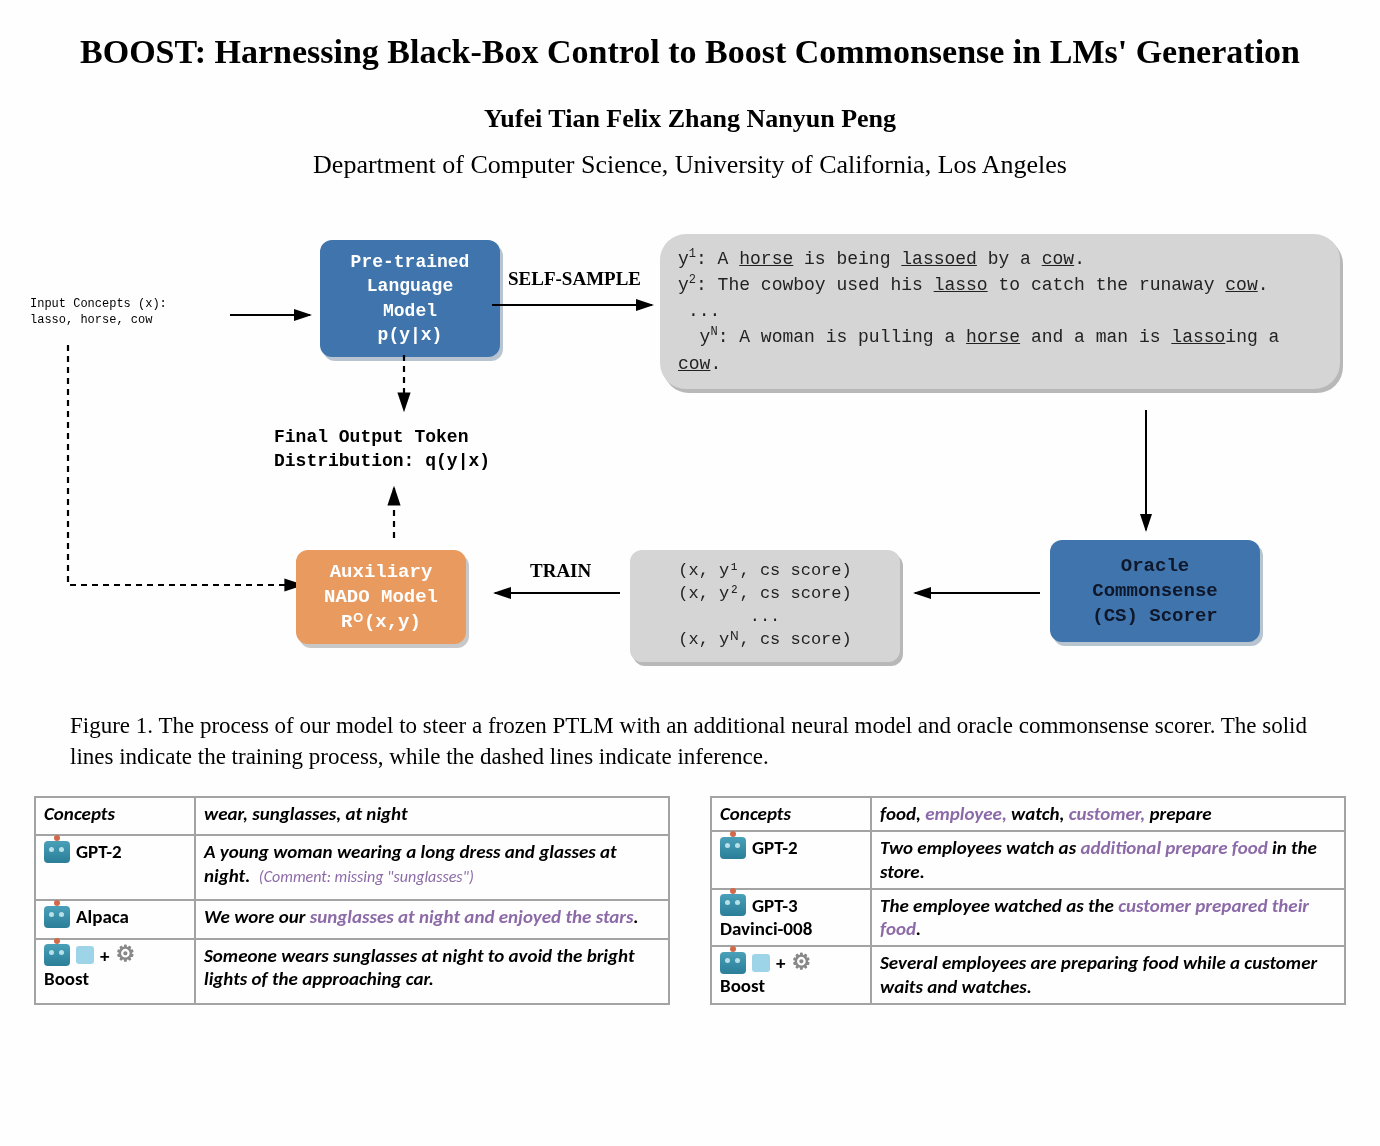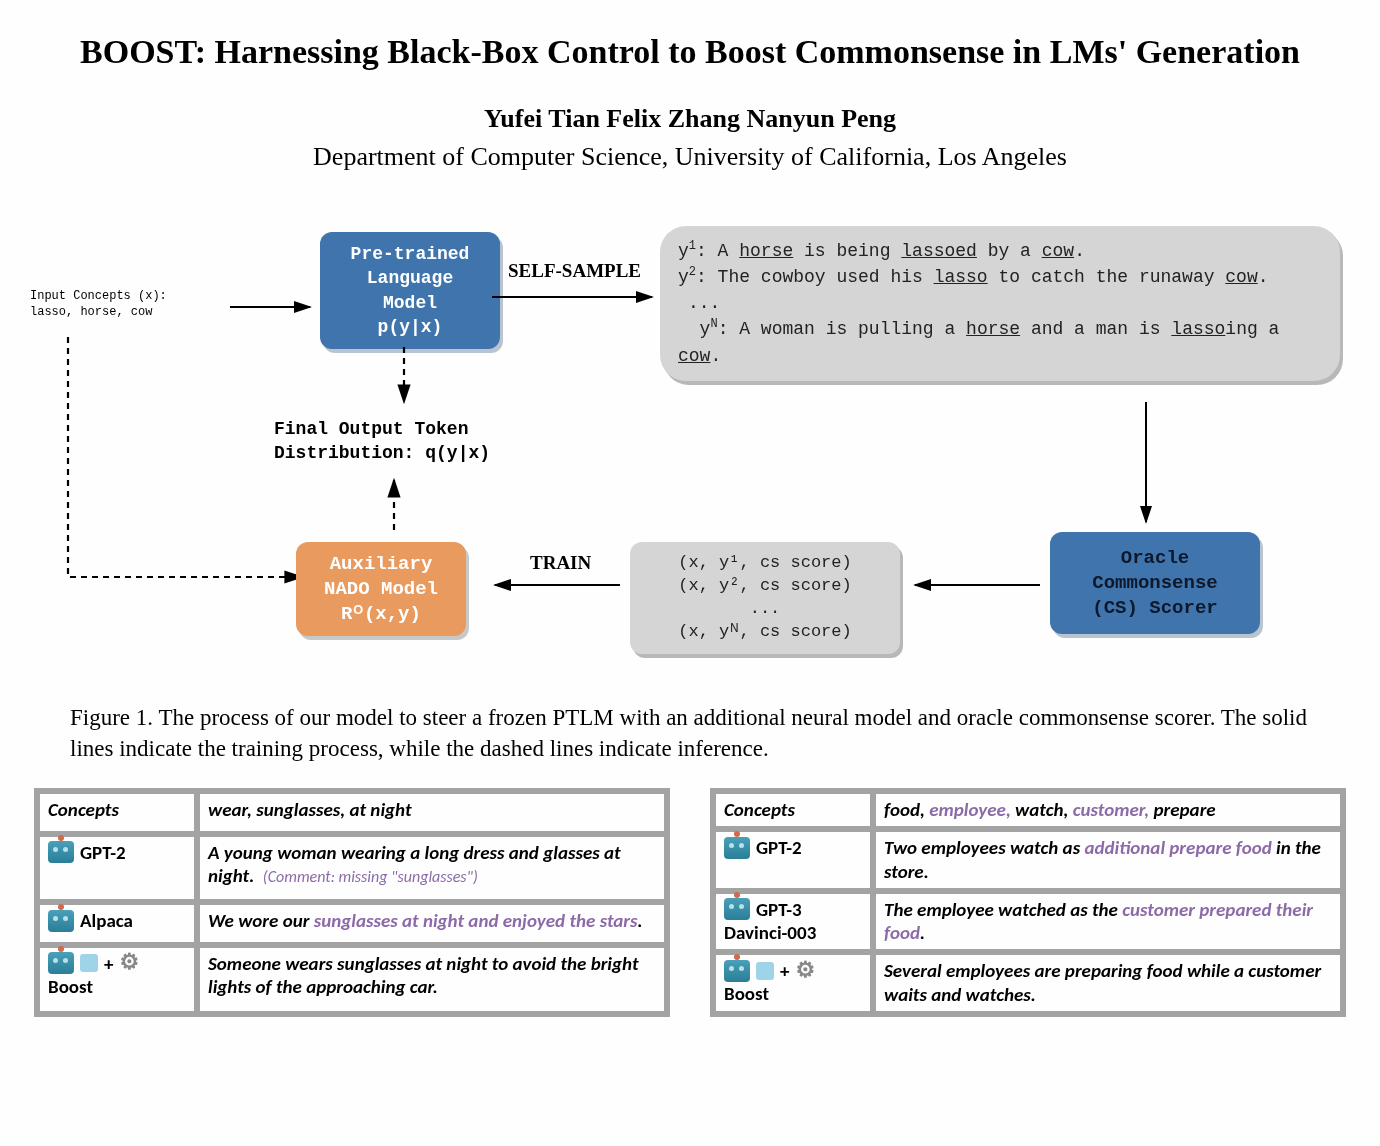--- a/index.html
+++ b/index.html
@@ -15,21 +15,21 @@
     text-align: center;
     font-size: 34px;
     font-weight: bold;
     margin: 10px 40px 30px 40px;
     line-height: 1.3;
   }
   .authors {
     text-align: center;
     font-size: 26px;
     font-weight: bold;
-    margin-bottom: 8px;
+    margin-bottom: 16px;
   }
   .affiliation {
     text-align: center;
     font-size: 26px;
     margin-bottom: 30px;
   }
   .figure-wrap {
     position: relative;
     width: 1320px;
     height: 480px;
@@ -146,21 +146,21 @@
     gap: 40px;
     margin: 0 4px;
   }
   .ex-table {
     border-collapse: collapse;
     width: 640px;
     font-family: "Calibri", "Arial", sans-serif;
     font-size: 19px;
   }
   .ex-table td {
-    border: 6px solid #a3a3a3;
+    border: 2px solid #a3a3a3;
     padding: 4px 8px;
     vertical-align: top;
   }
   .ex-table td:first-child {
     width: 160px;
     font-weight: bold;
     font-style: italic;
   }
   .ex-table .celltext {
     font-style: italic;
@@ -372,21 +372,21 @@
             </div>
           </td>
       <td class="celltext"><span>Two employees watch as </span><span class="purple">additional prepare food</span><span> in the store.</span></td>
     </tr>
     <tr>
       <td>
         <div class="rowlabel">
               <span class="robot-icon"></span> 
               <span>GPT-3</span>
             </div>
-        <div style="font-style:normal;">Davinci-003</div>
+        <div style="font-style:normal;">Davinci-008</div>
       </td>
       <td class="celltext"><span>The employee watched as the </span><span class="purple">customer prepared their food</span><span>.</span></td>
     </tr>
     <tr>
       <td>
         <div class="rowlabel">
               <span class="robot-icon"></span>
               <span class="ice-icon"></span>
               <span>+</span>
               <span class="gear-icon">⚙</span>

